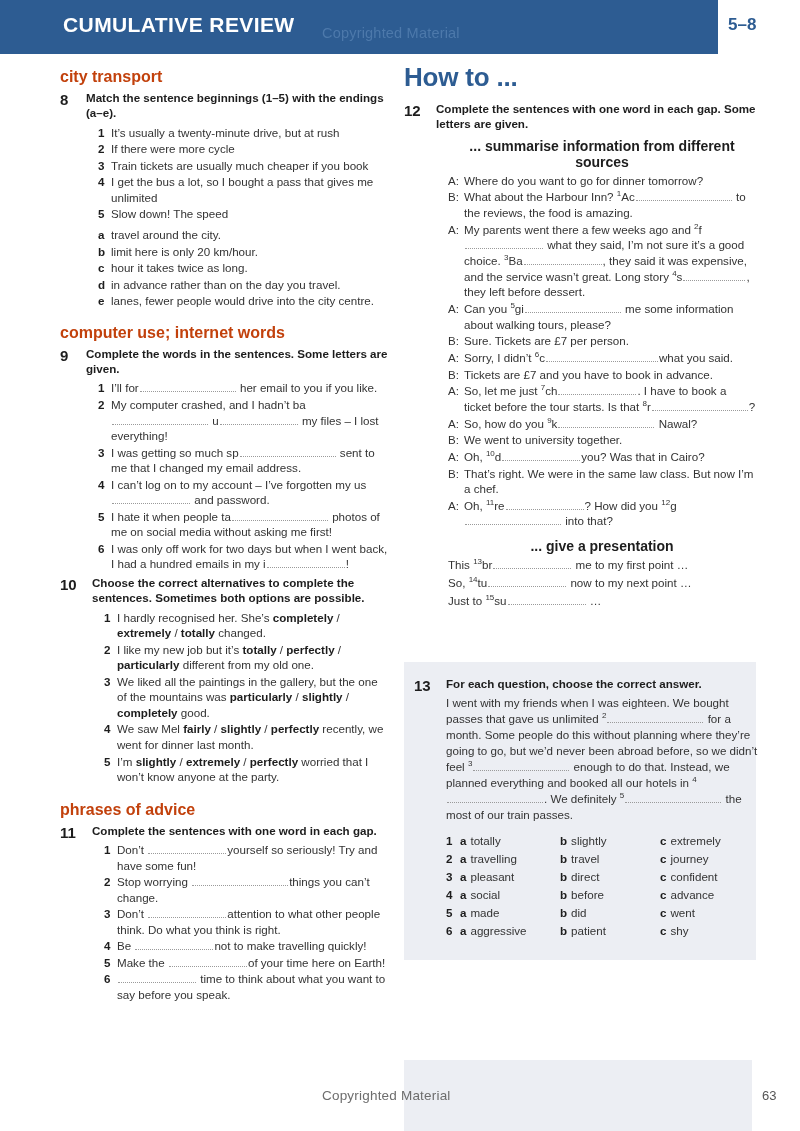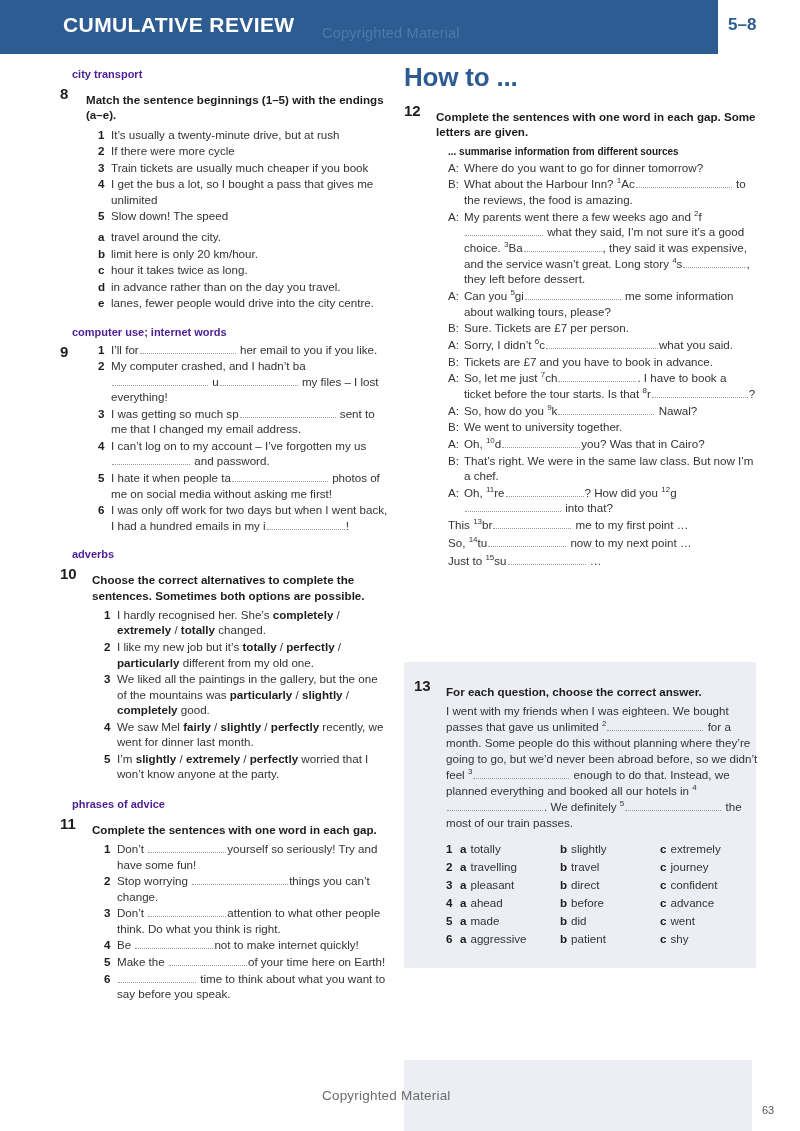--- a/index.html
+++ b/index.html
@@ -36,39 +36,39 @@
   
   .col-left{
     position:absolute;left:60px;top:68px;width:330px;
   }
   .col-right{
     position:absolute;left:404px;top:62px;width:352px;
   }
 
   
   .section-head{
-    font-size:11px;font-weight:bold;color:#4c1d95;
-    margin:0 0 4px 12px;
+    font-size:16px;font-weight:bold;color:#c2410c;
+    margin:0 0 4px 0;
   }
   .howto-title{
     font-size:26px;font-weight:bold;color:#2d5c92;
     margin:0 0 8px 0;letter-spacing:-.2px;
   }
 
   .ex{display:flex;align-items:flex-start;margin-bottom:2px;}
   .ex-num{
     font-size:15px;font-weight:bold;color:#1d1d1d;
     width:26px;flex:0 0 26px;text-align:left;
     padding-top:1px;
   }
   .ex-num.wide{width:32px;flex:0 0 32px;}
   .ex-body{flex:1;}
   .ex-rubric{
     font-size:11.6px;font-weight:bold;color:#1d1d1d;
-    line-height:1.33;margin:8px 0 4px 0;
+    line-height:1.33;margin:0 0 4px 0;
   }
 
   
   .item{display:flex;align-items:flex-start;font-size:11.6px;line-height:1.34;margin-bottom:1px;}
   .item-lbl{
     flex:0 0 13px;width:13px;font-weight:bold;color:#1d1d1d;text-align:left;
   }
   .item-txt{flex:1;color:#333333;}
   .item-list{margin-left:12px;}
   .gap-block{margin-top:5px;}
@@ -83,22 +83,23 @@
     height:.95em;
     margin:0 1px;
   } .b-s{width:62px;} .b-m{width:78px;}
   .b-l{width:96px;} .b-xl{width:112px;}
 
   
   .dlg{display:flex;align-items:flex-start;font-size:11.6px;line-height:1.35;margin-bottom:1px;}
   .dlg-spk{flex:0 0 16px;width:16px;color:#333333;}
   .dlg-txt{flex:1;color:#333333;}
   .sub-head{
-    font-size:10px;font-weight:bold;color:#1d1d1d;
+    font-size:14px;font-weight:bold;color:#1d1d1d;
     margin:9px 0 3px 0;
+    text-align:center;
   }
   .pres-line{font-size:11.6px;line-height:1.45;color:#333333;margin-bottom:1px;}
   .howto-inner{margin-left:12px;}
   sup{font-size:8px;vertical-align:super;line-height:0;}
 
   
   .panel{
     position:absolute;left:0px;top:600px;width:352px;
     background:#eceef3;
     padding:14px 14px 18px 10px;
@@ -115,21 +116,21 @@
   .panel-foot{
     position:absolute;left:404px;top:1060px;width:348px;height:71px;
     background:#eceef3;
   }
   .foot-watermark{
     position:absolute;left:322px;top:1088px;
     font-size:13.5px;color:#6d6d6d;letter-spacing:.2px;
   }
   .page-num{
     position:absolute;left:762px;top:1088px;
-    font-size:11px;color:#555555;margin-top:16px;
+    font-size:13px;color:#555555;
   }
 </style>
 </head>
 <body>
 
 <div class="page">
 
   <div class="header-bar"></div>
   <div class="header-title">CUMULATIVE REVIEW</div>
   <div class="header-watermark">Copyrighted Material</div>
@@ -186,20 +187,21 @@
               <span class="item-txt">lanes, fewer people would drive into the city centre.</span>
             </div>
         </div>
       </div>
     </div>
 
     <div class="section-head" style="margin-top:14px">computer use; internet words</div>
     <div class="ex">
       <div class="ex-num">9</div>
       <div class="ex-body">
+        <div class="ex-rubric">Complete the words in the sentences. Some letters are given.</div>
         <div class="item-list">
           <div class="item">
               <span class="item-lbl">1</span>
               <span class="item-txt"><span>I’ll for</span><span class="blank b-l"></span> <span>her email to you if you like.</span></span>
             </div>
           <div class="item">
               <span class="item-lbl">2</span>
               <span class="item-txt"><span>My computer crashed, and I hadn’t ba</span><span class="blank b-l"></span> <span>u</span><span class="blank b-m"></span> <span>my files – I lost everything!</span></span>
             </div>
           <div class="item">
@@ -215,21 +217,20 @@
               <span class="item-txt"><span>I hate it when people ta</span><span class="blank b-l"></span> <span>photos of me on social media without asking me first!</span></span>
             </div>
           <div class="item">
               <span class="item-lbl">6</span>
               <span class="item-txt"><span>I was only off work for two days but when I went back, I had a hundred emails in my i</span><span class="blank b-m"></span><span>!</span></span>
             </div>
         </div>
       </div>
     </div>
 
-    <div class="section-head" style="margin-top:14px">adverbs</div>
     <div class="ex">
       <div class="ex-num wide">10</div>
       <div class="ex-body">
         <div class="ex-rubric">Choose the correct alternatives to complete the sentences. Sometimes both options are possible.</div>
         <div class="item-list">
           <div class="item">
               <span class="item-lbl">1</span>
               <span class="item-txt"><span>I hardly recognised her. She’s </span><b>completely</b><span> / </span><b>extremely</b><span> / </span><b>totally</b><span> changed.</span></span>
             </div>
           <div class="item">
@@ -265,21 +266,21 @@
           <div class="item">
               <span class="item-lbl">2</span>
               <span class="item-txt"><span>Stop worrying</span> <span class="blank b-l"></span><span>things you can’t change.</span></span>
             </div>
           <div class="item">
               <span class="item-lbl">3</span>
               <span class="item-txt"><span>Don’t</span> <span class="blank b-m"></span><span>attention to what other people think. Do what you think is right.</span></span>
             </div>
           <div class="item">
               <span class="item-lbl">4</span>
-              <span class="item-txt"><span>Be</span> <span class="blank b-m"></span><span>not to make internet quickly!</span></span>
+              <span class="item-txt"><span>Be</span> <span class="blank b-m"></span><span>not to make travelling quickly!</span></span>
             </div>
           <div class="item">
               <span class="item-lbl">5</span>
               <span class="item-txt"><span>Make the</span> <span class="blank b-m"></span><span>of your time here on Earth!</span></span>
             </div>
           <div class="item">
               <span class="item-lbl">6</span>
               <span class="item-txt"><span class="blank b-m"></span> <span>time to think about what you want to say before you speak.</span></span>
             </div>
         </div>
@@ -346,20 +347,21 @@
             </div>
           <div class="dlg">
               <span class="dlg-spk">B:</span>
               <span class="dlg-txt"><span>That’s right. We were in the same law class. But now I’m a chef.</span></span>
             </div>
           <div class="dlg">
               <span class="dlg-spk">A:</span>
               <span class="dlg-txt"><span>Oh, </span><sup>11</sup><span>re</span><span class="blank b-m"></span><span>? How did you </span><sup>12</sup><span>g</span><span class="blank b-l"></span><span> into that?</span></span>
             </div>
 
+          <div class="sub-head">... give a presentation</div>
           <div class="pres-line"><span>This </span><sup>13</sup><span>br</span><span class="blank b-m"></span><span> me to my first point …</span></div>
           <div class="pres-line"><span>So, </span><sup>14</sup><span>tu</span><span class="blank b-m"></span><span> now to my next point …</span></div>
           <div class="pres-line"><span>Just to </span><sup>15</sup><span>su</span><span class="blank b-m"></span><span> …</span></div>
         </div>
       </div>
     </div>
 
     <div class="panel">
       <div class="ex">
         <div class="ex-num wide">13</div>
@@ -384,21 +386,21 @@
                 <span class="opt-cell"><span class="ltr">c</span><span>journey</span></span>
               </div>
             <div class="opt-row">
                 <span class="onum">3</span>
                 <span class="opt-cell"><span class="ltr">a</span><span>pleasant</span></span>
                 <span class="opt-cell"><span class="ltr">b</span><span>direct</span></span>
                 <span class="opt-cell"><span class="ltr">c</span><span>confident</span></span>
               </div>
             <div class="opt-row">
                 <span class="onum">4</span>
-                <span class="opt-cell"><span class="ltr">a</span><span>ahead</span></span>
+                <span class="opt-cell"><span class="ltr">a</span><span>social</span></span>
                 <span class="opt-cell"><span class="ltr">b</span><span>before</span></span>
                 <span class="opt-cell"><span class="ltr">c</span><span>advance</span></span>
               </div>
             <div class="opt-row">
                 <span class="onum">5</span>
                 <span class="opt-cell"><span class="ltr">a</span><span>made</span></span>
                 <span class="opt-cell"><span class="ltr">b</span><span>did</span></span>
                 <span class="opt-cell"><span class="ltr">c</span><span>went</span></span>
               </div>
             <div class="opt-row">

